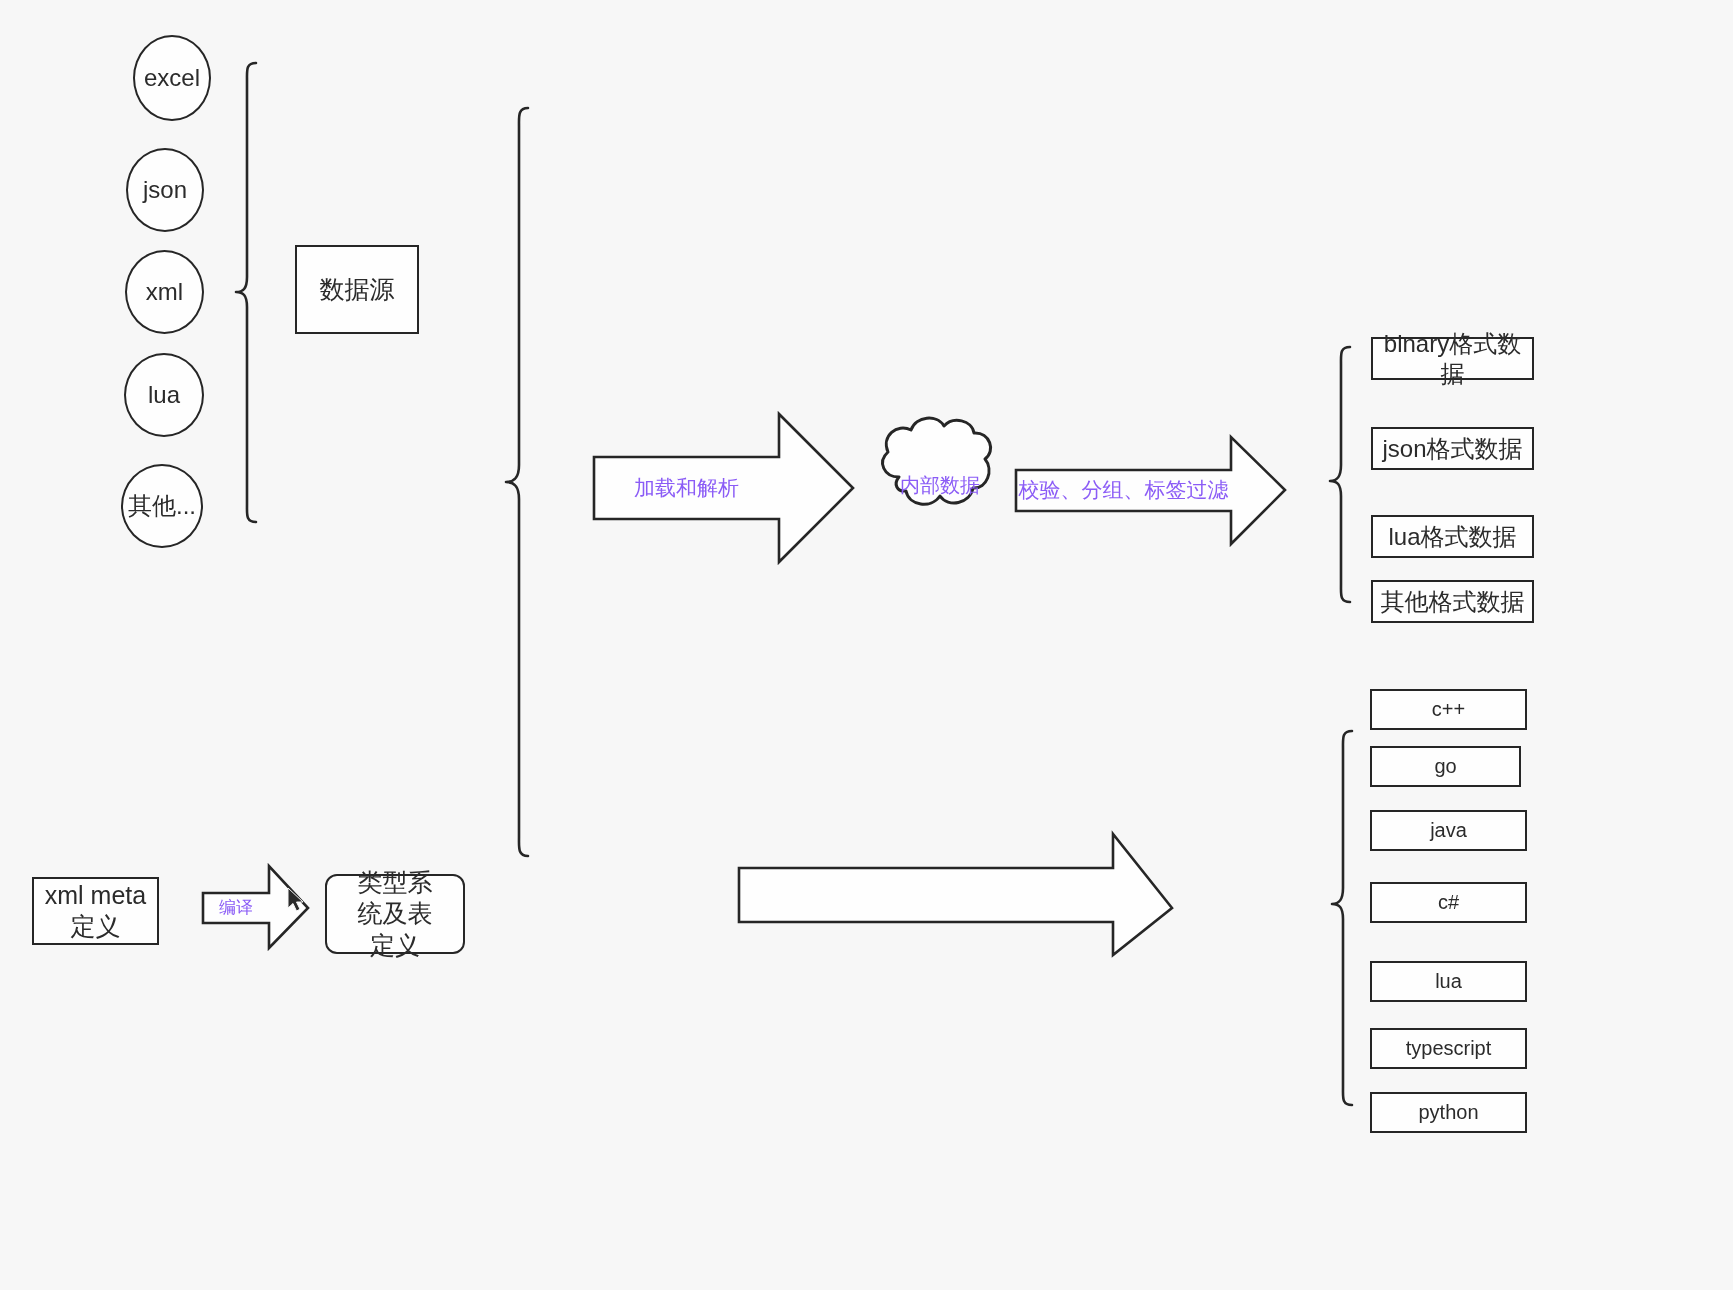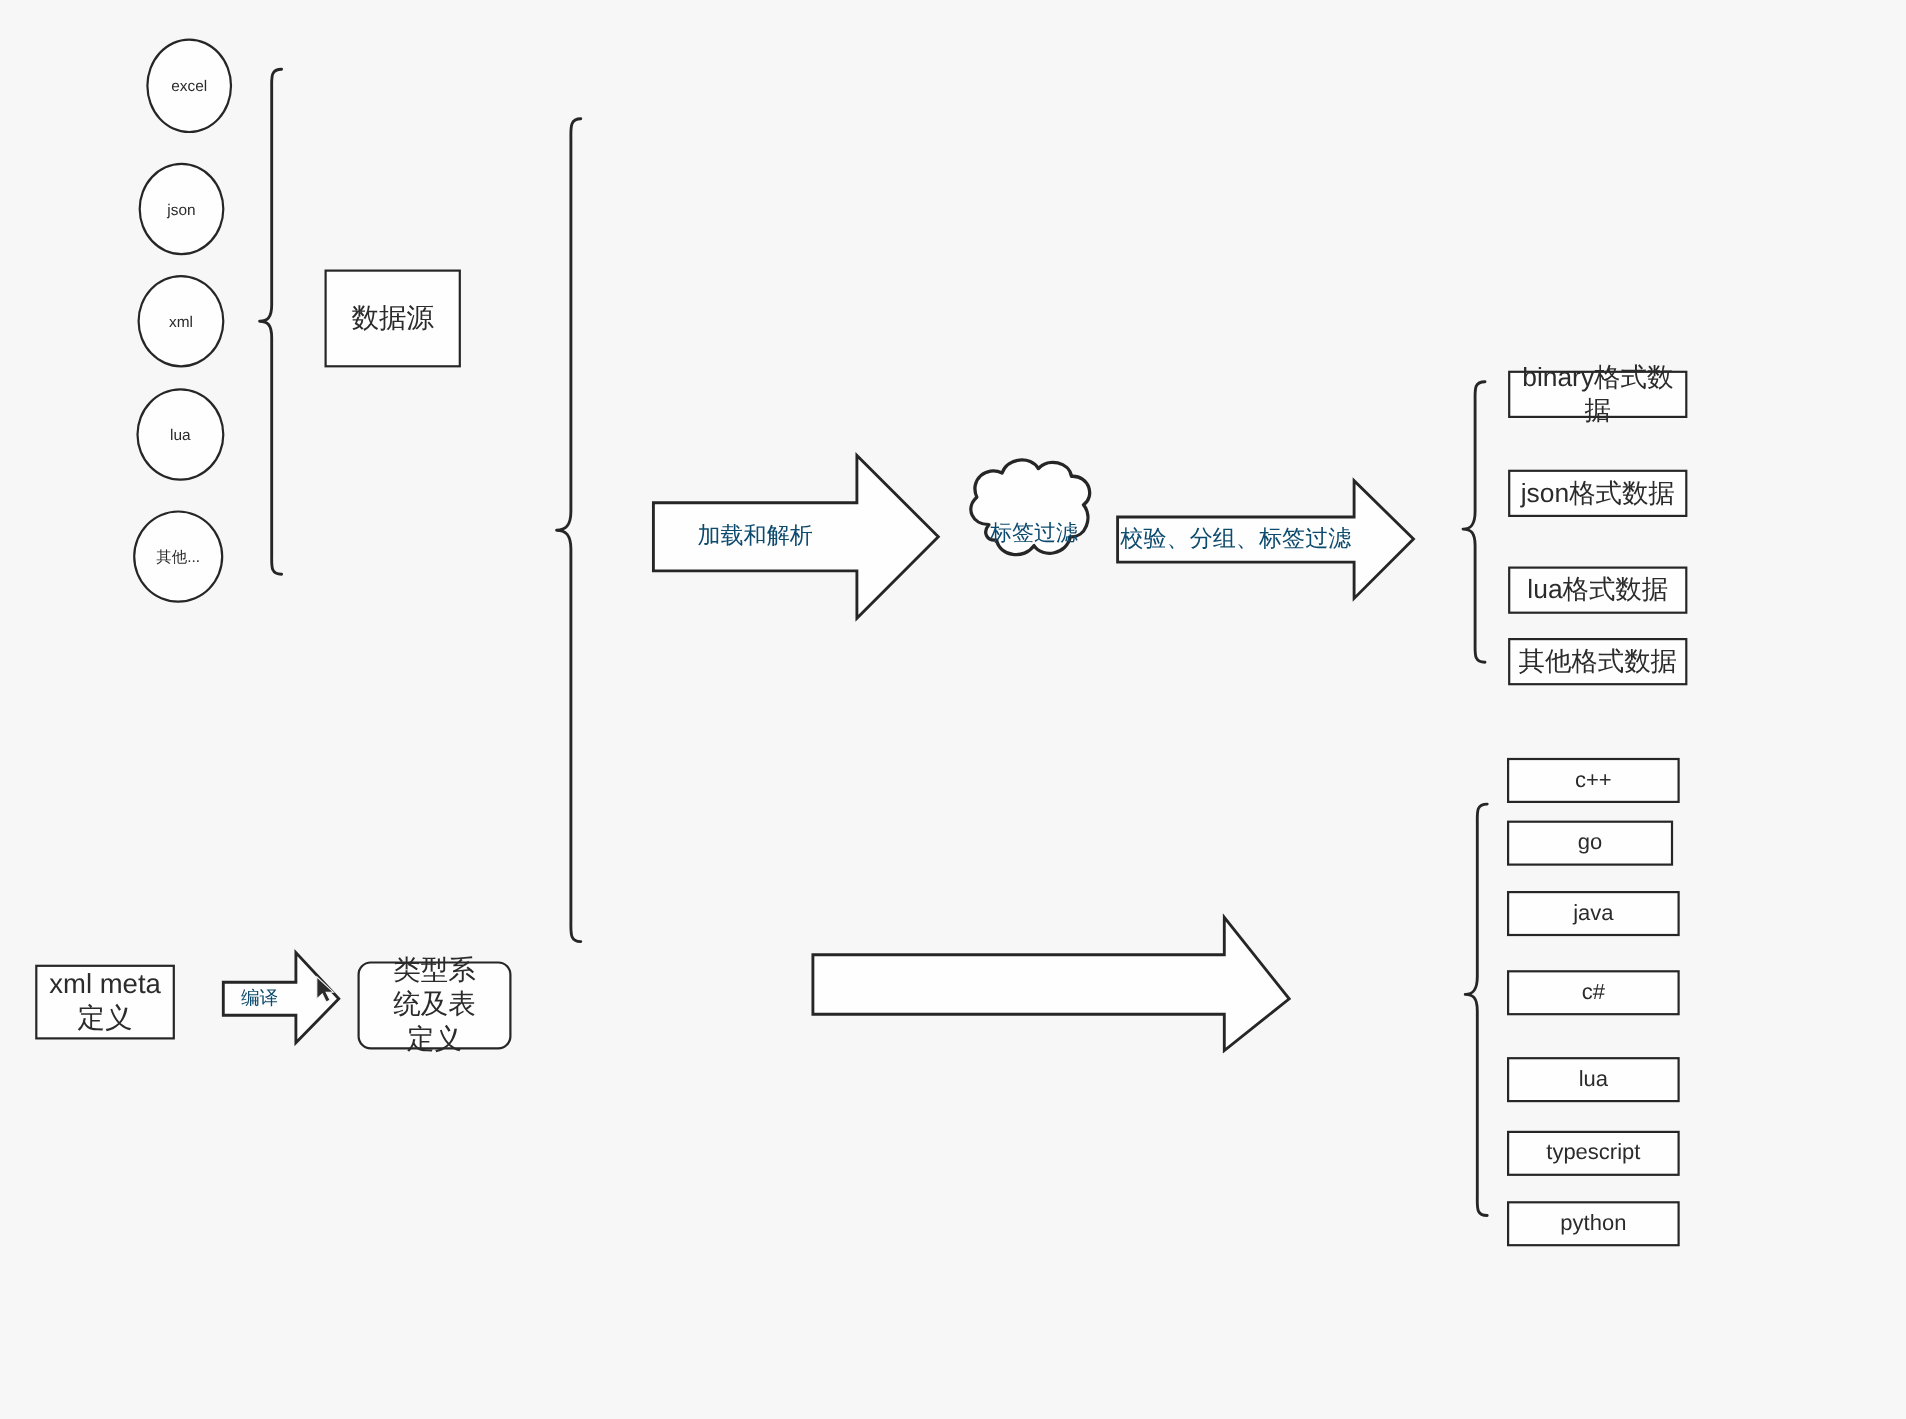--- a/index.html
+++ b/index.html
@@ -12,41 +12,41 @@
     position:relative;
   }
   #canvas{position:absolute;left:0;top:0;width:1733px;height:1290px;}
   .node{position:absolute;box-sizing:border-box;display:flex;align-items:center;justify-content:center;text-align:center;}
 
   
   .ellipse{
     border:2.5px solid #262626;
     border-radius:50%;
     background:#fefefe;
-    font-size:14px;
+    font-size:24px;
     line-height:1.15;
   }
 
   
   .rect{
     border:2.5px solid #262626;
     background:#fefefe;
     font-size:25px;
     line-height:1.25;
   }
   .rounded{border-radius:12px;}
 
   
   .fmtbox{font-size:24px;}
   .langbox{font-size:20px;}
 
   .arrowlabel{
     position:absolute;
     display:flex;align-items:center;justify-content:center;
-    font-size:21px;color:#0c4a6e;
+    font-size:21px;color:#8b5cf6;
     pointer-events:none;
     text-align:center;
     line-height:1.25;
   }
   svg{position:absolute;left:0;top:0;overflow:visible;}
   .stroke{fill:none;stroke:#262626;stroke-width:2.6;stroke-linecap:round;stroke-linejoin:round;}
   .arrowshape{fill:#fefefe;stroke:#262626;stroke-width:2.6;stroke-linejoin:miter;}
   .cloudshape{fill:#fefefe;stroke:#262626;stroke-width:3;stroke-linejoin:round;}
   .cursor{position:absolute;}
 </style>
@@ -143,21 +143,21 @@
 
   <div class="node rect" style="left:295px;top:245px;width:124px;height:89px;">
     <span>数据源</span>
   </div>
 
   <div class="arrowlabel" style="left:594px;top:457px;width:185px;height:62px;">
     <span>加载和解析</span>
   </div>
 
   <div class="arrowlabel" style="left:890px;top:462px;width:100px;height:46px;font-size:20px;">
-    <span>标签过滤</span>
+    <span>内部数据</span>
   </div>
 
   <div class="arrowlabel" style="left:1016px;top:470px;width:215px;height:41px;">
     <span>校验、分组、标签过滤</span>
   </div>
 
 
   <div class="node rect fmtbox" style="left:1371px;top:337px;width:163px;height:43px;">
     <span>binary格式数据</span>
   </div>

